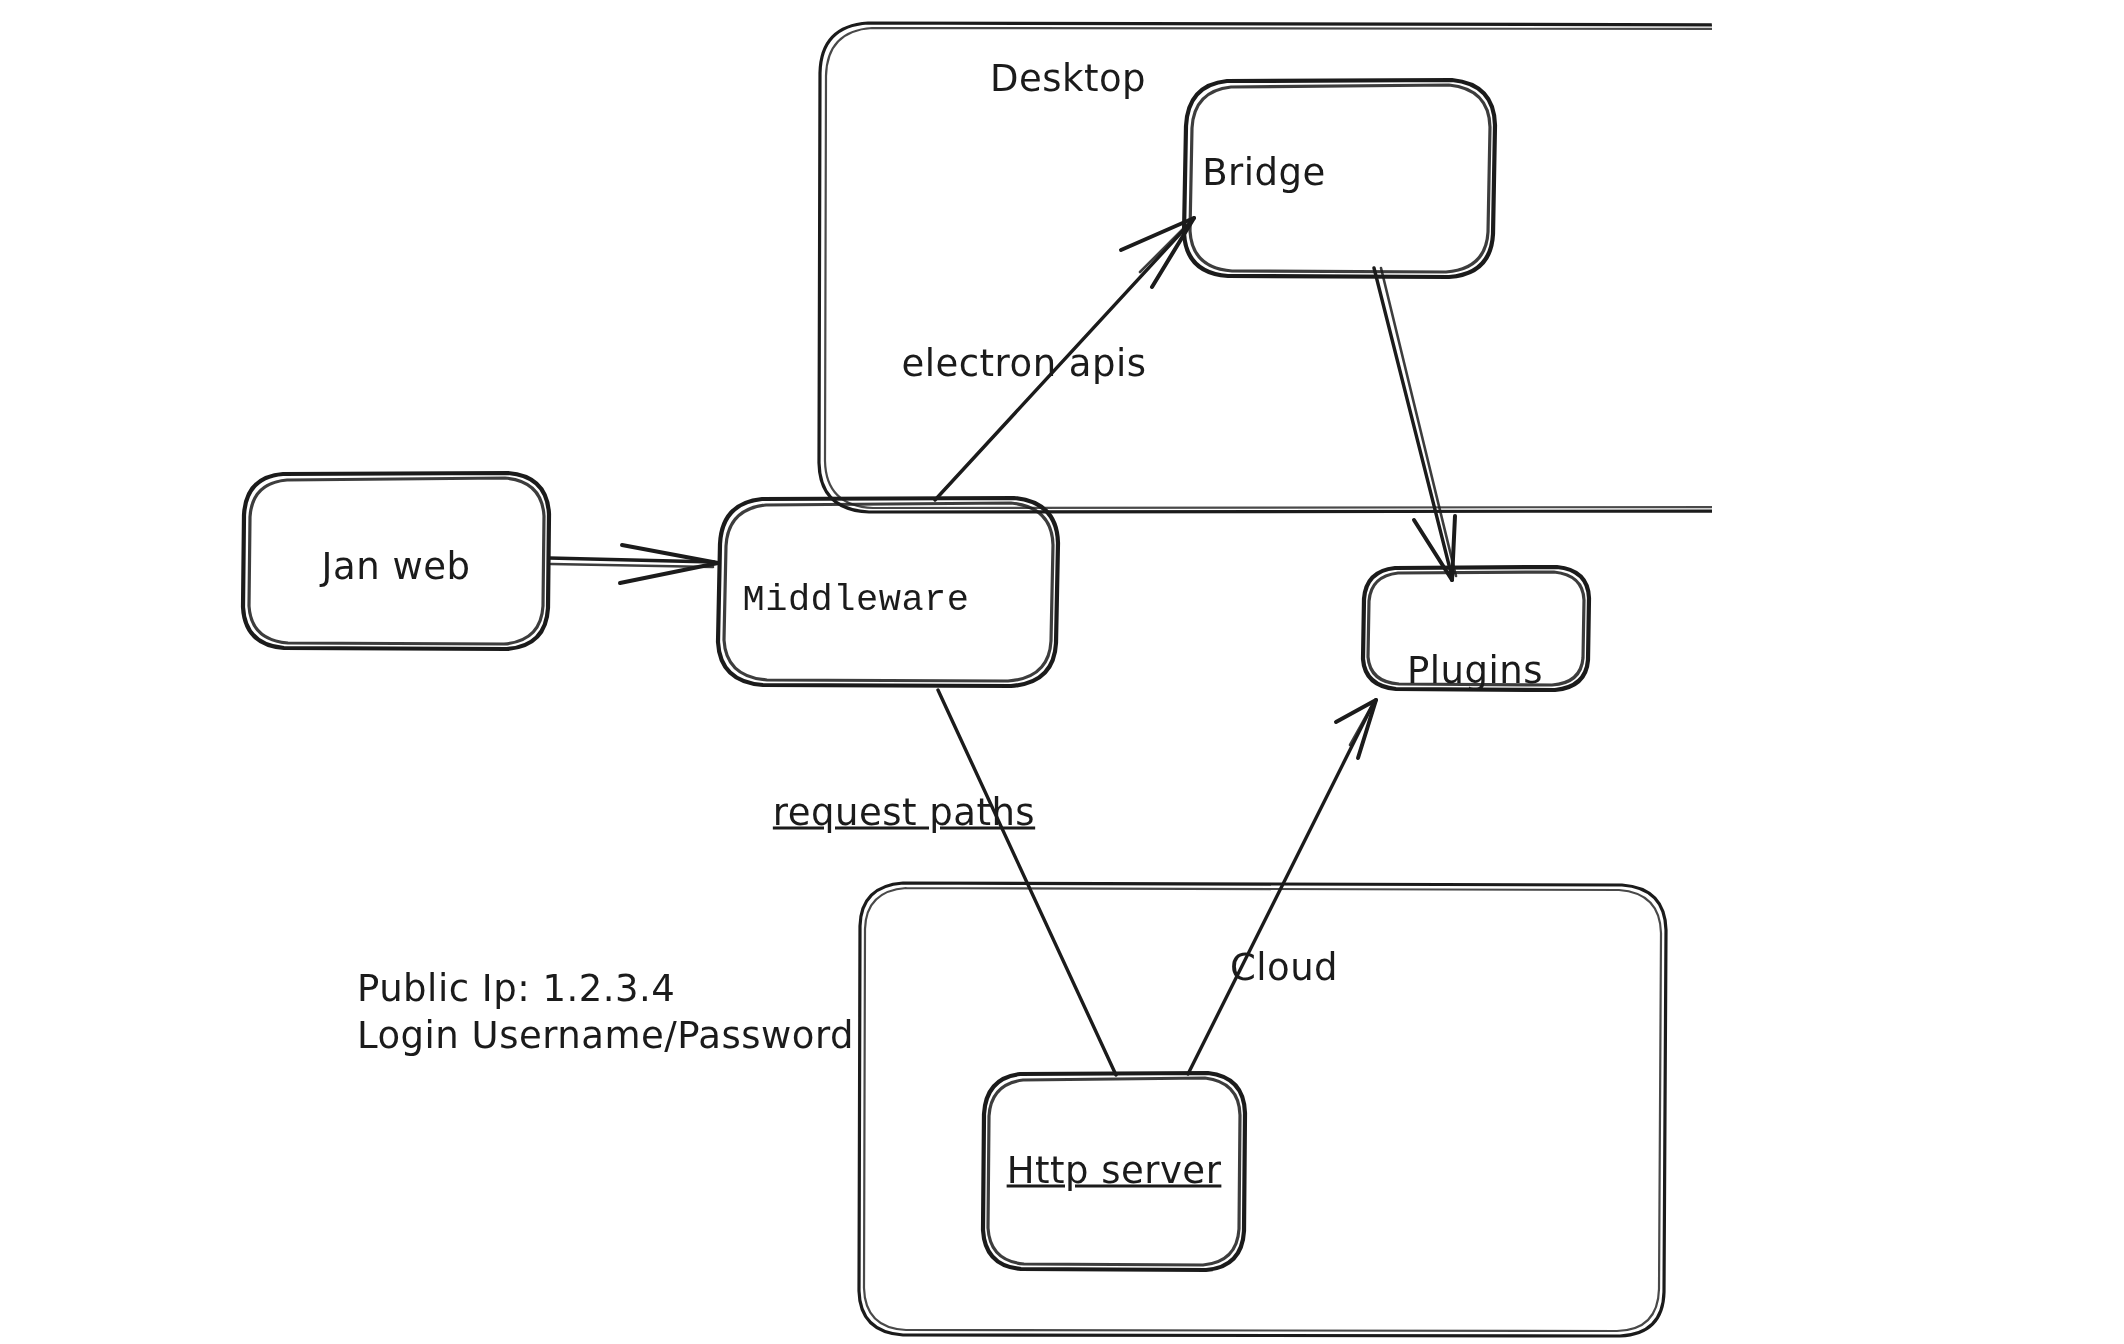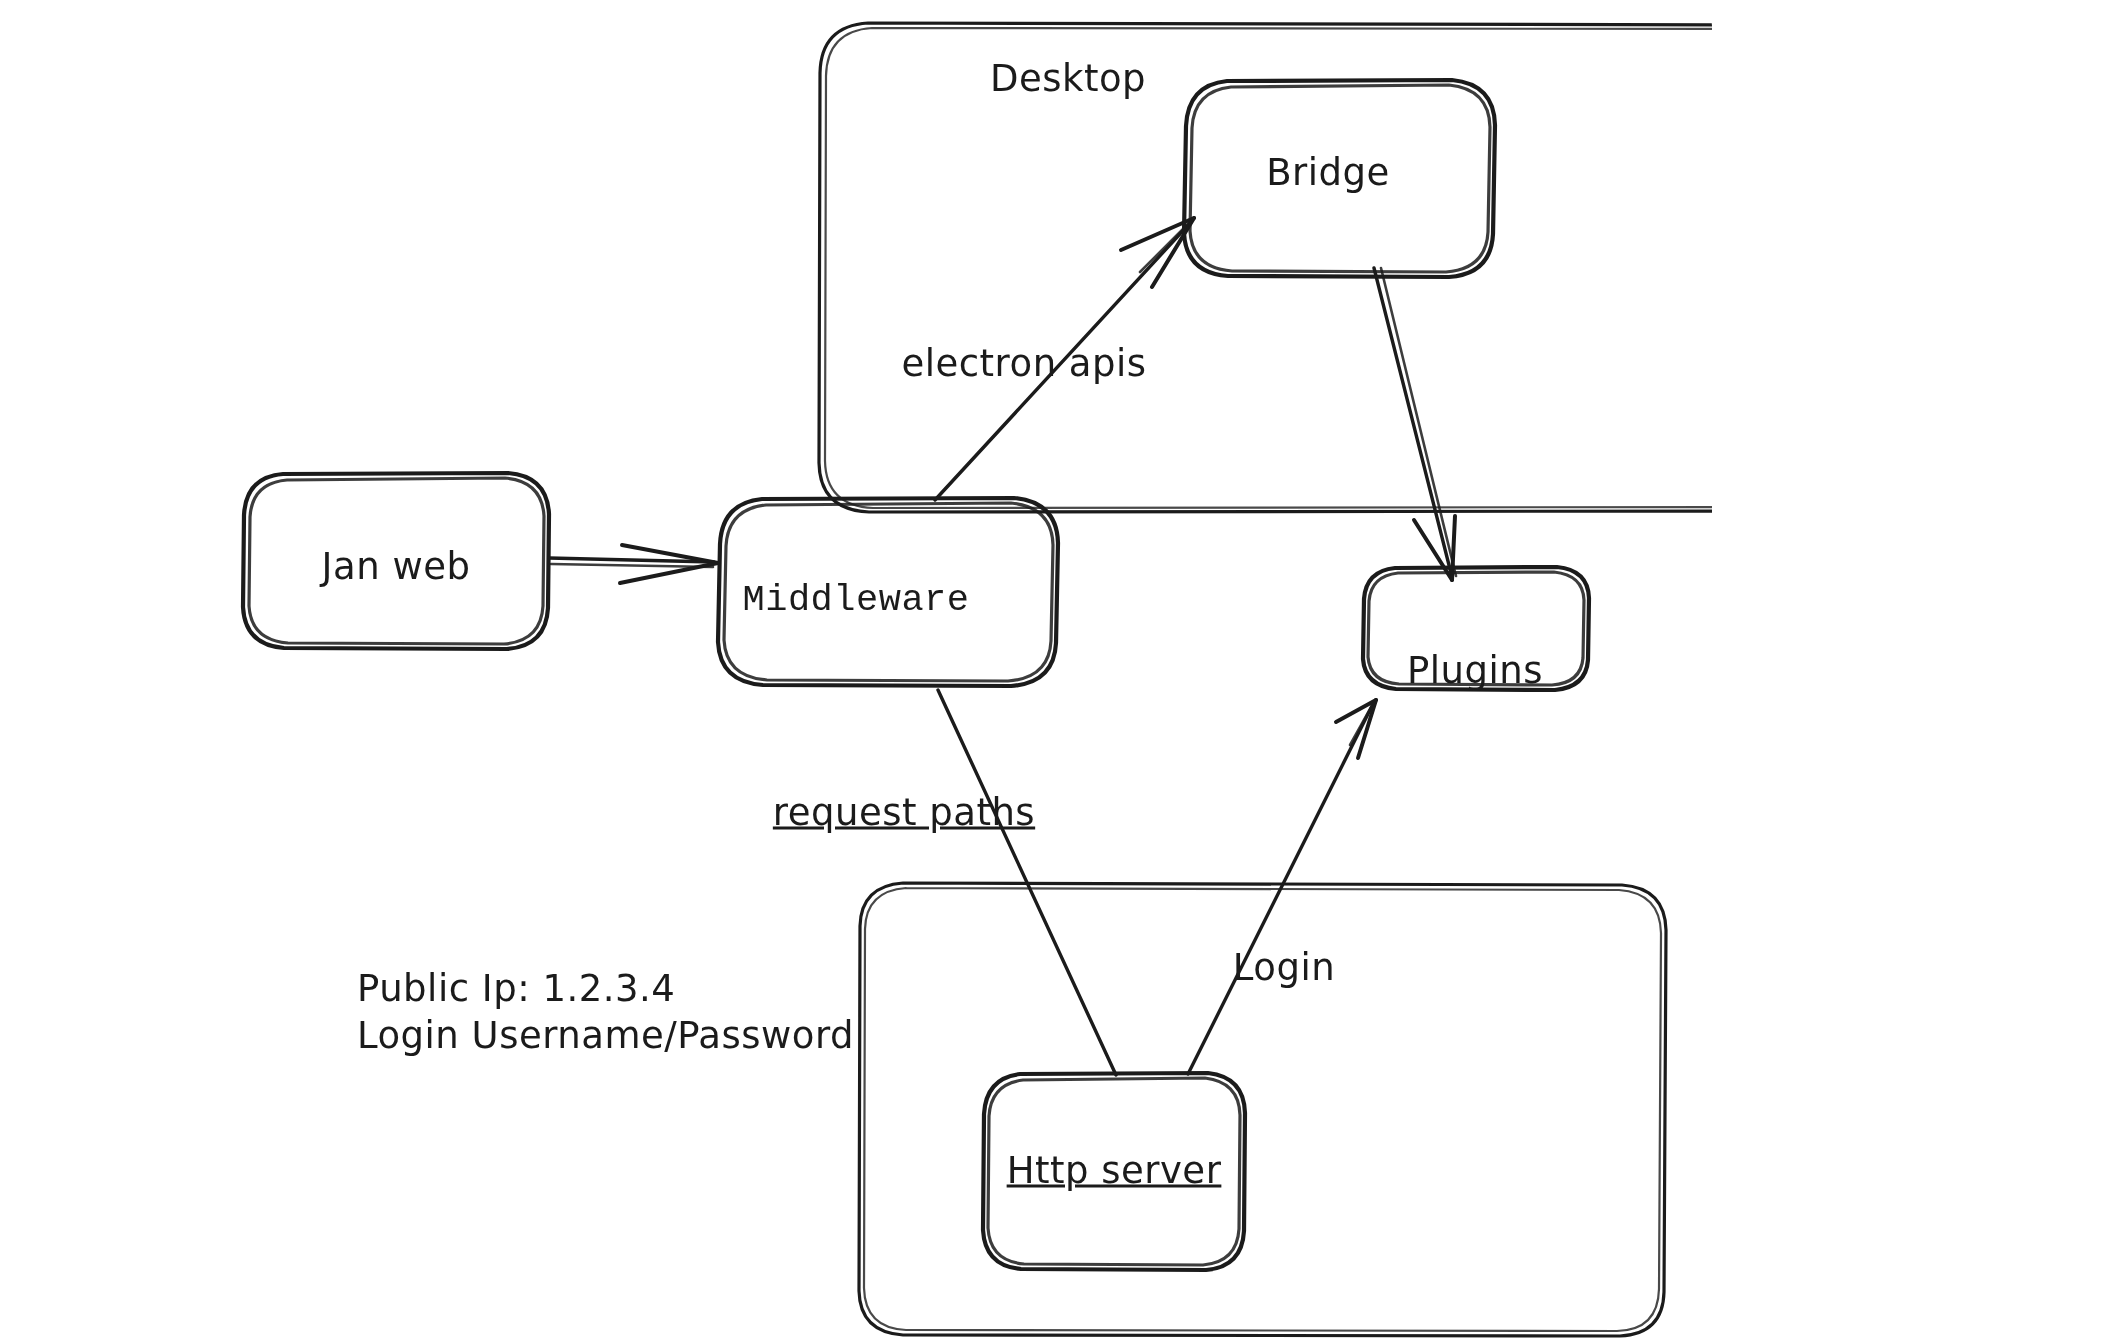--- a/index.html
+++ b/index.html
@@ -157,28 +157,28 @@
     </g>
 
   </svg>
 
   <div class="label-text group-label" style="left:1068px; top:78px;">Desktop</div>
 
   <div class="label-text node-label" style="left:396px; top:566px;">Jan web</div>
 
   <div class="label-text node-label" style="left:856px; top:600px;font-family:Liberation Mono, monospace;">Middleware</div>
 
-  <div class="label-text node-label" style="left:1328px; top:172px;">Bridge</div>
+  <div class="label-text node-label" style="left:1264px; top:172px;">Bridge</div>
 
   <div class="label-text node-label" style="left:1475px; top:670px;">Plugins</div>
 
   <div class="label-text node-label" style="left:1114px; top:1170px;text-decoration:underline;">Http server</div>
 
   <div class="label-text edge-label" style="left:1024px; top:363px;">electron apis</div>
 
   <div class="label-text edge-label" style="left:904px; top:812px;text-decoration:underline;">request paths</div>
 
-  <div class="label-text edge-label" style="left:1284px; top:967px;">Login</div>
+  <div class="label-text edge-label" style="left:1284px; top:967px;">Cloud</div>
 
   <div class="note-block" style="left:357px; top:965px;">Public Ip: 1.2.3.4
 Login Username/Password</div>
 
 </div>
 
 </body></html>

